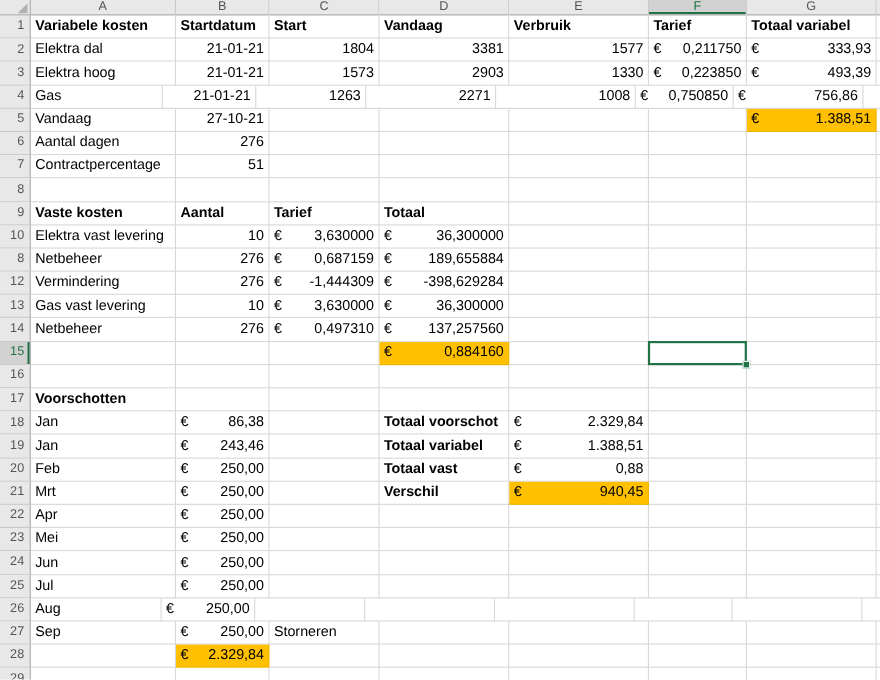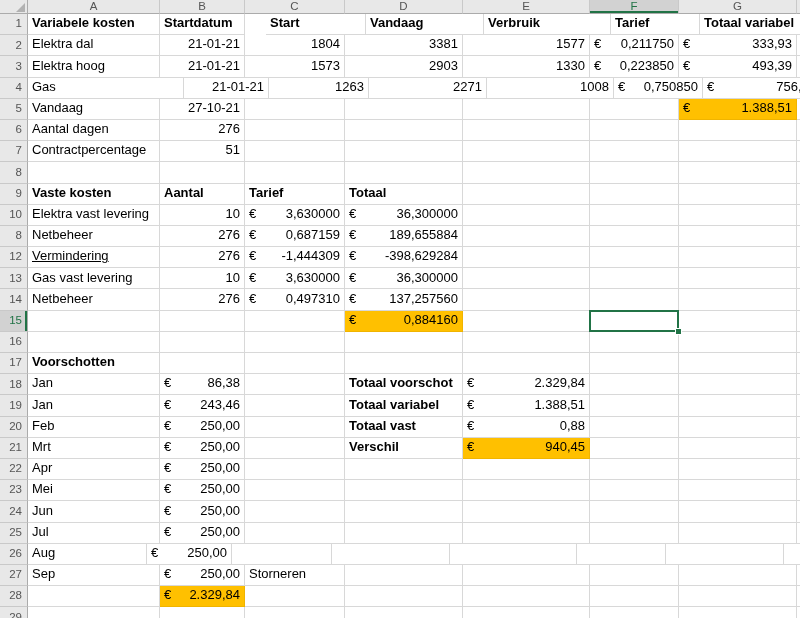--- a/index.html
+++ b/index.html
@@ -92,21 +92,21 @@
     <div class="row">
       <div class="gut">
         <div class="tx">1</div>
       </div>
       <div class="cell bold" style="width: 132px;">
         <div class="tx">Variabele kosten</div>
       </div>
       <div class="cell bold" style="width: 85px;">
         <div class="tx">Startdatum</div>
       </div>
-      <div class="cell bold" style="width: 100px; margin-left: 21px;">
+      <div class="cell bold" style="width: 100px;">
         <div class="tx">Start</div>
       </div>
       <div class="cell bold" style="width: 118px;">
         <div class="tx">Vandaag</div>
       </div>
       <div class="cell bold" style="width: 127px;">
         <div class="tx">Verbruik</div>
       </div>
       <div class="cell bold" style="width: 89px;">
         <div class="tx">Tarief</div>
@@ -171,21 +171,21 @@
       <div class="cell acct" style="width: 118px;">
         <div class="tx">€</div>
         <div class="tx">493,39</div>
       </div>
       <div class="cell" style="width: 20px;"></div>
     </div>
     <div class="row">
       <div class="gut">
         <div class="tx">4</div>
       </div>
-      <div class="cell" style="width: 156px;">
+      <div class="cell" style="width: 120px;">
         <div class="tx">Gas</div>
       </div>
       <div class="cell right" style="width: 85px;">
         <div class="tx">21-01-21</div>
       </div>
       <div class="cell right" style="width: 100px;">
         <div class="tx">1263</div>
       </div>
       <div class="cell right" style="width: 118px;">
         <div class="tx">2271</div>
@@ -334,21 +334,21 @@
       </div>
       <div class="cell" style="width: 127px;"></div>
       <div class="cell" style="width: 89px;"></div>
       <div class="cell" style="width: 118px;"></div>
       <div class="cell" style="width: 20px;"></div>
     </div>
     <div class="row">
       <div class="gut">
         <div class="tx">12</div>
       </div>
-      <div class="cell" style="width: 132px; text-decoration: underline;">
+      <div class="cell" style="width: 132px;">
         <div class="tx">Vermindering</div>
       </div>
       <div class="cell right" style="width: 85px;">
         <div class="tx">276</div>
       </div>
       <div class="cell acct" style="width: 100px;">
         <div class="tx">€</div>
         <div class="tx">-1,444309</div>
       </div>
       <div class="cell acct" style="width: 118px;">

